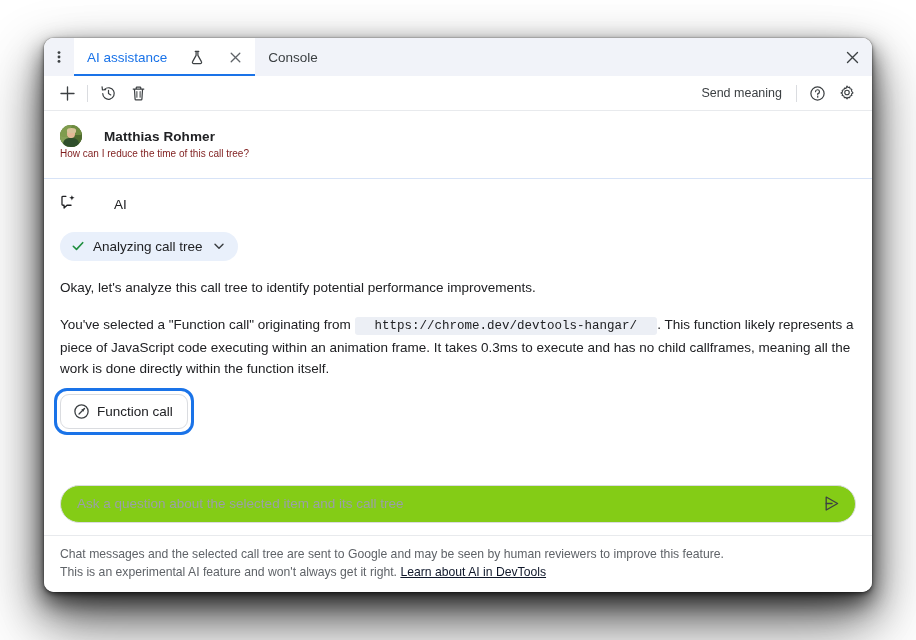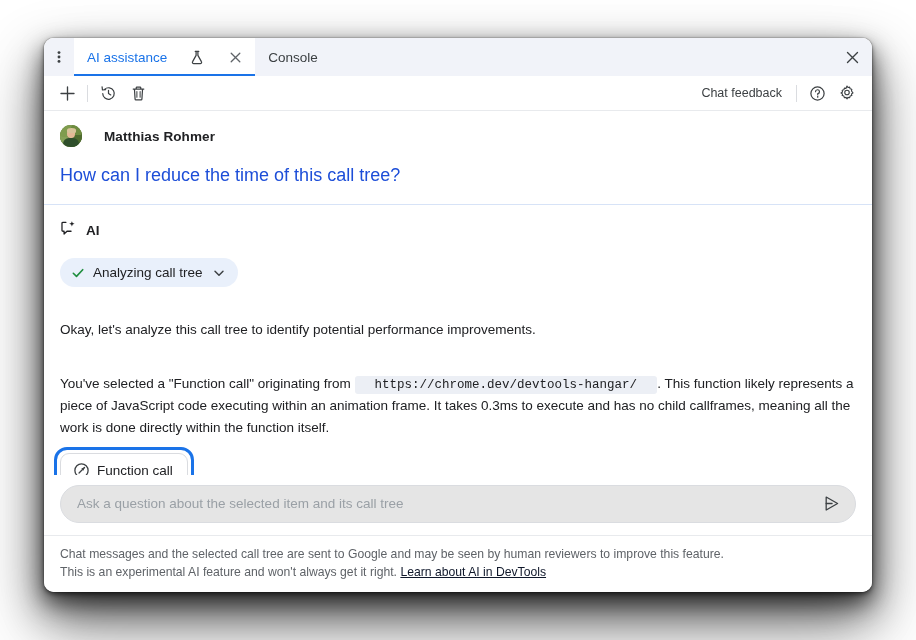--- a/index.html
+++ b/index.html
@@ -147,54 +147,54 @@
     border-radius:50% 50% 45% 45%; background:#e3b996; }
   .avatar .hair { position:absolute; left:6.5px; top:3px; width:9px; height:4.5px;
     border-radius:50% 50% 20% 20%; background:#d8c39a; }
   .avatar .body { position:absolute; left:3px; top:13px; width:16px; height:10px;
     border-radius:6px 6px 0 0; background:#2f4f2b; }
   .username {
     font-size: 13.5px; font-weight: bold; color: #202124;
     letter-spacing: 0.1px;
   }
   .user-text {
-    margin-top: 15px;
-    font-size: 18px;
-    color: #1d4ed8;
+    margin-top: 0;
+    font-size: 10px;
+    color: #7f1d1d;
     line-height: 1.45;
   }
 
   .divider { height: 1px; background: #d7e3f7; }
 
   .ai-block {
     padding: 15px 16px 0 16px;
     flex: 1 1 auto;
     overflow: hidden;
   }
   .ai-head { display: flex; align-items: center; gap: 9px; }
-  .ai-label { font-size: 13.5px; font-weight: bold; color: #202124; }
+  .ai-label { font-size: 13.5px; font-weight: normal; color: #202124; margin-left: 28px; }
 
   .chip {
     display: inline-flex; align-items: center; gap: 8px;
     background: #e9f0fb;
     border-radius: 16px;
     padding: 7px 12px 7px 11px;
     margin-top: 17px;
     font-size: 13.5px;
     color: #202124;
     cursor: pointer;
   }
   .chip .check { color: #1e8e3e; display: flex; align-items: center; }
   .chip .chev { color: #3c4043; display: flex; align-items: center; margin-left: 1px; }
 
   .para {
     font-size: 13.5px;
     color: #202124;
     line-height: 1.62;
-    margin-top: 32px;
+    margin-top: 16px;
   }
   .para.strong { font-weight: bold; margin-top: 17px; }
   code.inline {
     font-family: "Liberation Mono", monospace;
     font-size: 12.5px;
     background: #eceff5;
     padding: 2px 20px;
     border-radius: 3px;
     color: #202124;
   }
@@ -228,21 +228,21 @@
   .ctx-btn .gauge { display: flex; align-items: center; color: #3c4043; }
 
   
   .input-area { padding: 10px 16px 0 16px; flex: 0 0 auto; }
   .input-row {
     display: flex; align-items: center;
     border: 1px solid #dadce0;
     border-radius: 20px;
     height: 38px;
     padding: 0 12px 0 14px;
-    background: #e5e5e5;
+    background: #84cc16;
   }
   .input-row input {
     flex: 1 1 auto;
     border: none; outline: none;
     font-family: "Liberation Sans", sans-serif;
     font-size: 13.5px;
     color: #202124;
     background: transparent;
   }
   .input-row input::placeholder { color: #9aa0a6; }
@@ -336,21 +336,21 @@
       <svg width="17" height="17" viewBox="0 0 18 18">
         <path d="M3.4 4.3 H14.6" stroke="#3c4043" stroke-width="1.3" stroke-linecap="round"></path>
         <path d="M6.6 4.3 V2.9 a0.7 0.7 0 0 1 .7-.7h3.4a.7.7 0 0 1 .7.7V4.3" fill="none" stroke="#3c4043" stroke-width="1.3" stroke-linejoin="round"></path>
         <path d="M4.7 4.3 L5.4 15.1 a0.8 0.8 0 0 0 .8.7h5.6a.8.8 0 0 0 .8-.7L13.3 4.3" fill="none" stroke="#3c4043" stroke-width="1.3" stroke-linejoin="round"></path>
         <path d="M7.3 7 V13 M10.7 7 V13" stroke="#3c4043" stroke-width="1.1" stroke-linecap="round"></path>
       </svg>
     </div>
 
     <div class="tb-spacer"></div>
 
-    <div class="tb-text">Chat feedback</div>
+    <div class="tb-text">Send meaning</div>
 
     <div class="tb-sep"></div>
 
     <div class="tb-btn">
       <svg width="17" height="17" viewBox="0 0 18 18">
         <circle cx="9" cy="9" r="7" fill="none" stroke="#3c4043" stroke-width="1.3"></circle>
         <path d="M6.9 7.1a2.1 2.1 0 1 1 2.4 2.1v1.3" fill="none" stroke="#3c4043" stroke-width="1.25" stroke-linecap="round"></path>
         <circle cx="9.2" cy="12.6" r="0.85" fill="#3c4043"></circle>
       </svg>
     </div>

